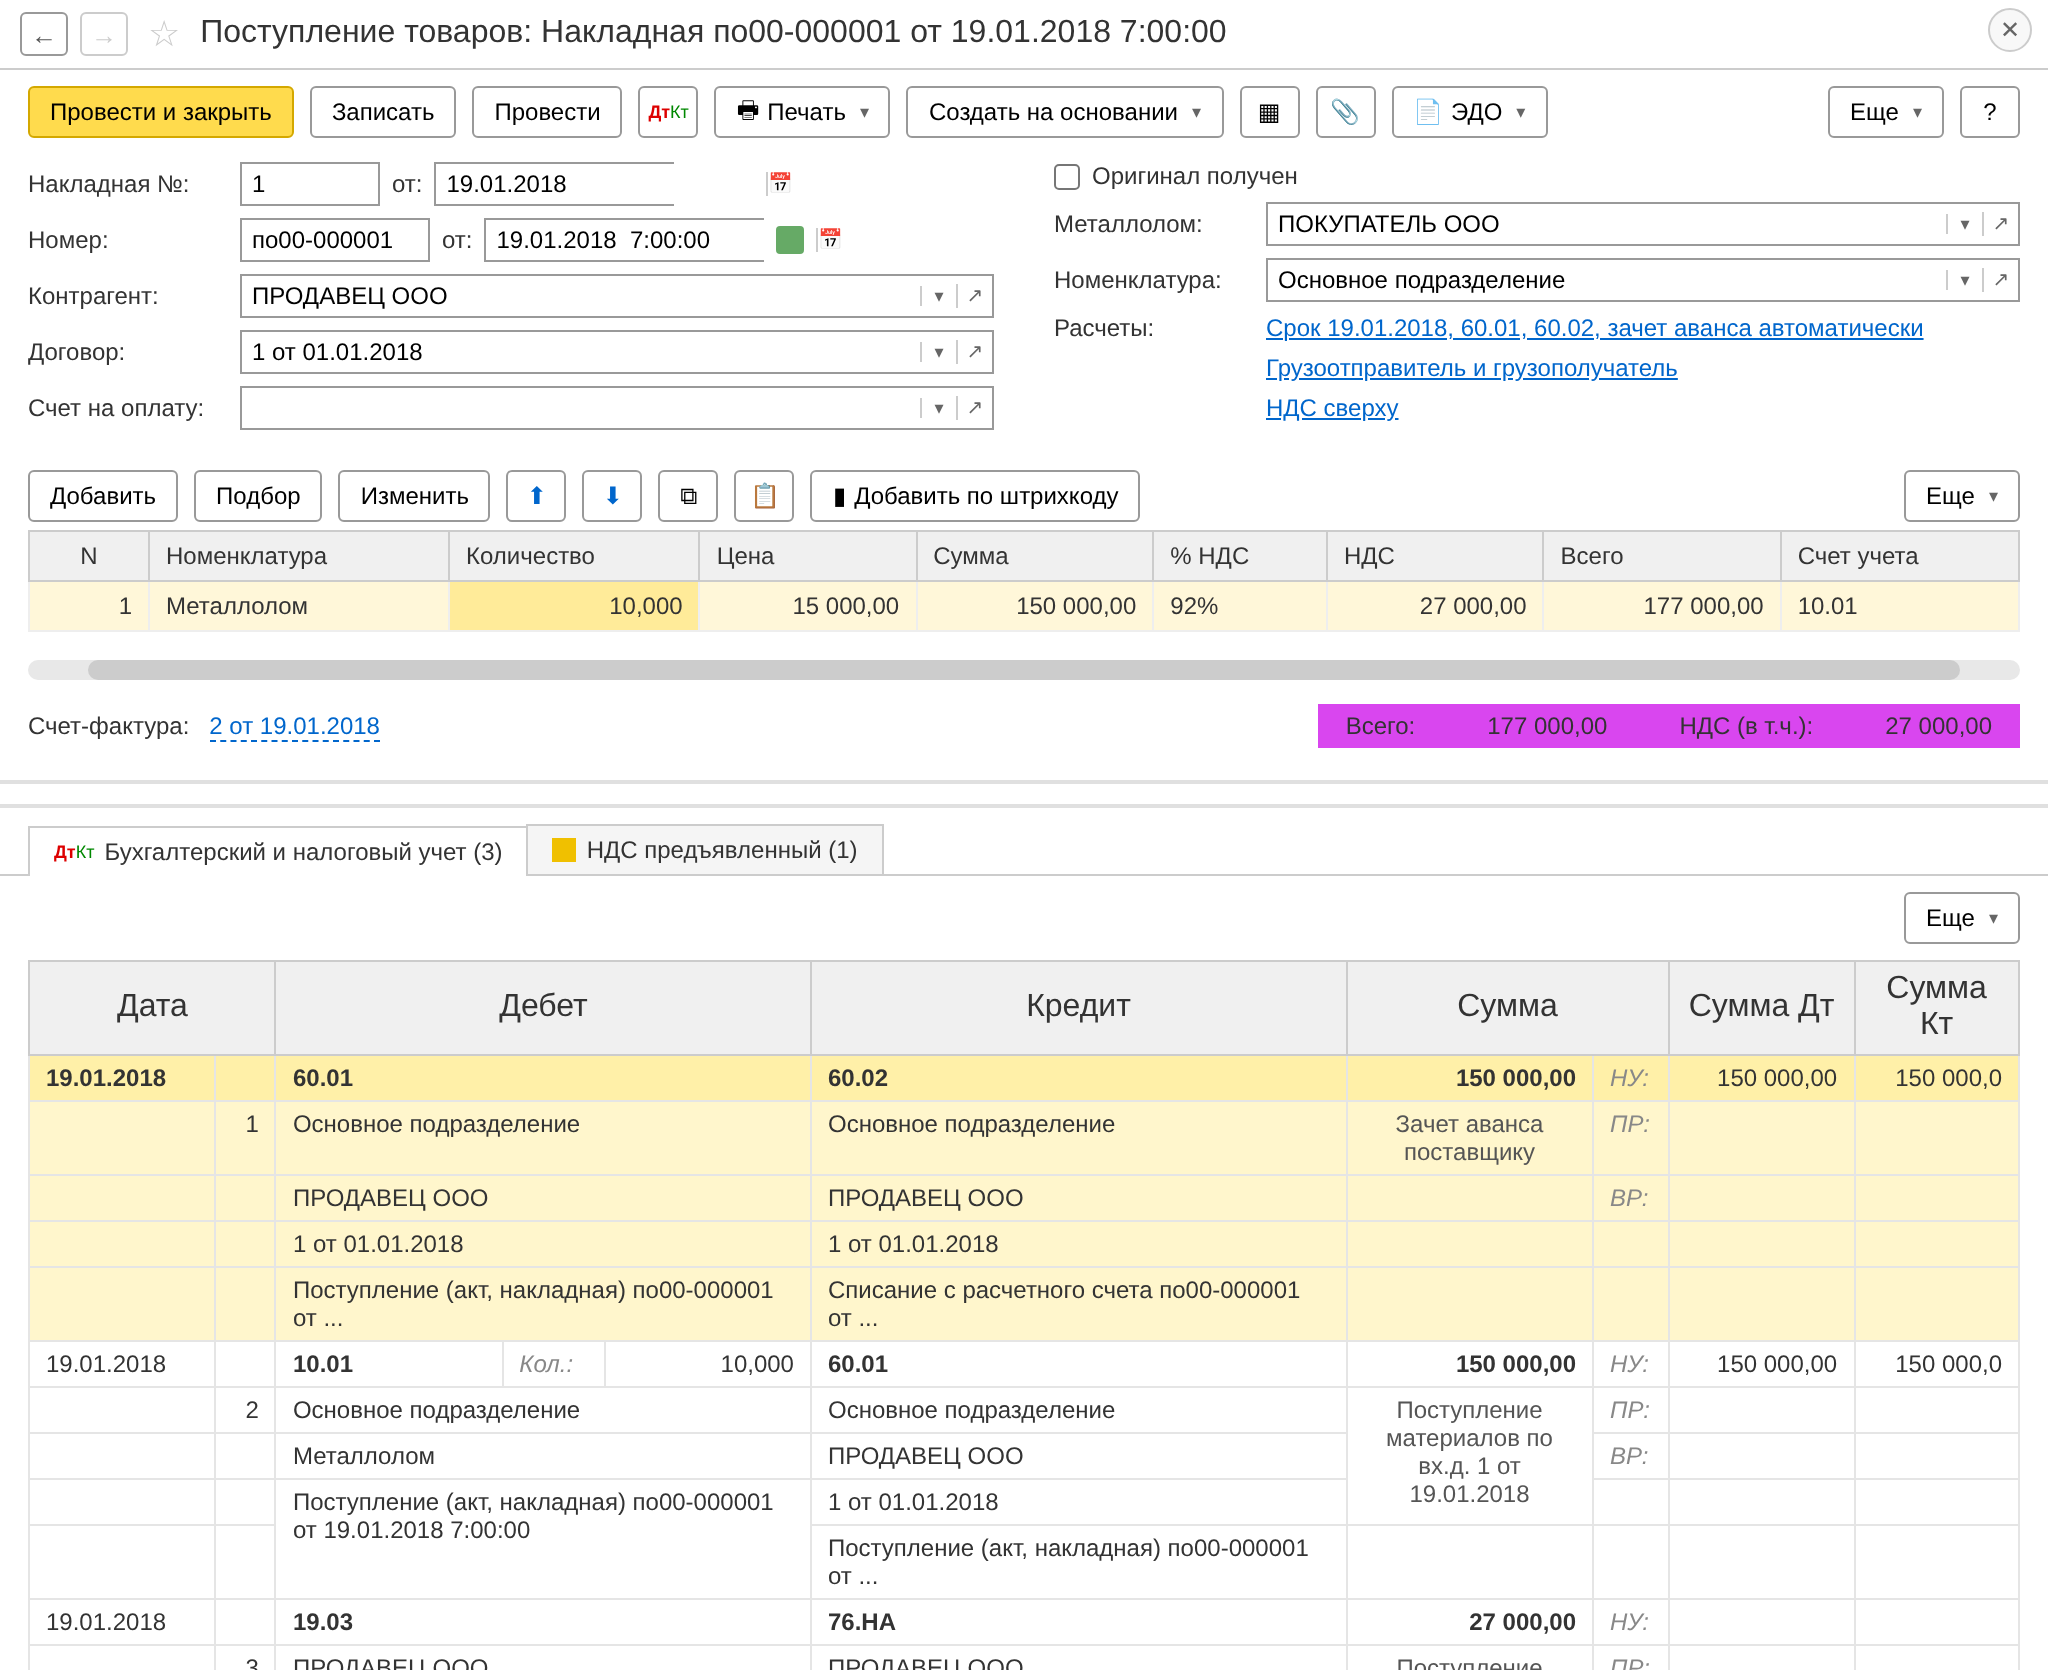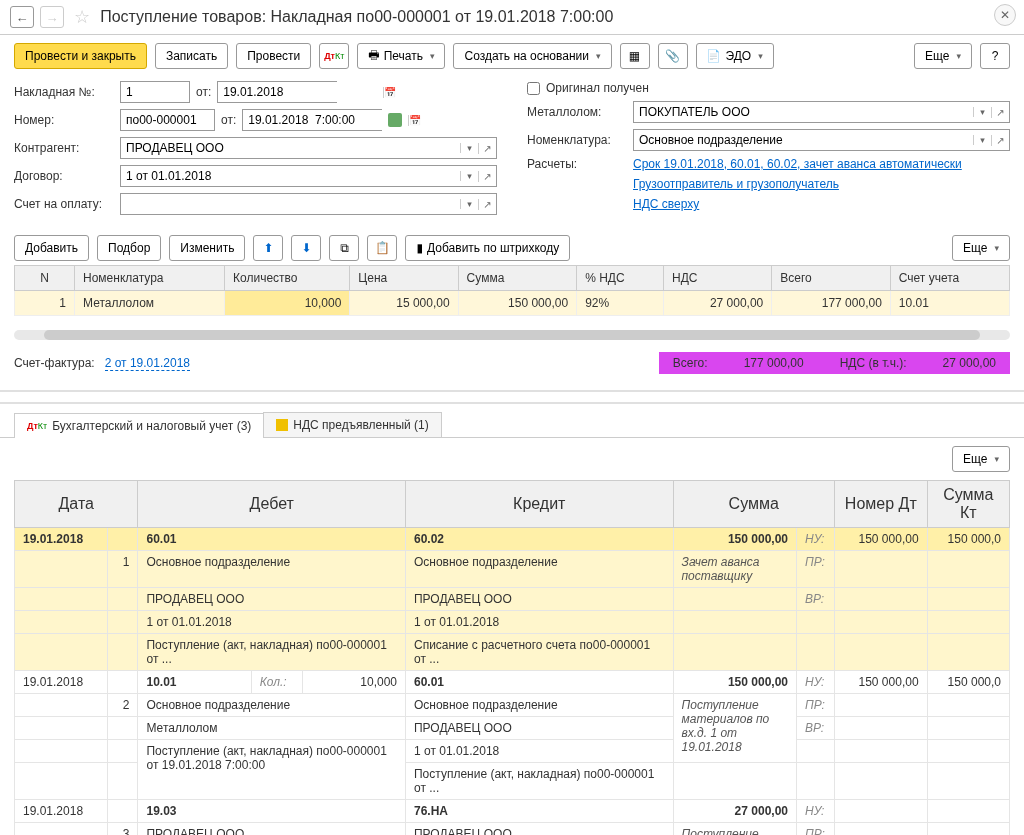--- a/index.html
+++ b/index.html
@@ -57,21 +57,21 @@
 .tab-icon-vat { width: 12px; height: 12px; background: #f0c000; display: inline-block; }
 
 .sub-toolbar { display: flex; padding: 8px 14px; }
 
 .acc-table { width: calc(100% - 28px); margin: 0 14px 10px; border-collapse: collapse; }
 .acc-table th { background: #f0f0f0; border: 1px solid #ccc; padding: 5px 8px; text-align: center; font-weight: normal; font-size: 16px; }
 .acc-table td { border: 1px solid #e5e5e5; padding: 4px 8px; font-size: 12px; vertical-align: top; }
 .acc-table .yellow-row td { background: #fff0a8; }
 .acc-table .yellow-row-light td { background: #fff6cc; }
 .bold { font-weight: bold; }
-.italic { font-style: italic; color: #555; }
+.italic { color: #555; text-align: center; }
 .sub-label { font-style: italic; color: #888; font-size: 11px; margin-left: 15px; }
 .green-icon { width: 14px; height: 14px; background: #6a6; display: inline-block; vertical-align: middle; border-radius: 2px; }
 </style>
 </head>
 <body>
 
 <div class="top-bar">
   <button class="nav-btn">←</button>
   <button class="nav-btn disabled">→</button>
   <span class="star">☆</span>
@@ -268,21 +268,21 @@
       <col style="width:30px">
     <col style="width:90px">
       <col style="width:80px">
   </colgroup>
   <thead>
     <tr>
       <th colspan="2">Дата</th>
       <th colspan="3">Дебет</th>
       <th colspan="2">Кредит</th>
       <th colspan="2">Сумма</th>
-      <th class="num-r">Номер Дт</th>
+      <th class="num-r">Сумма Дт</th>
       <th class="num-r">Сумма Кт</th>
     </tr>
   </thead>
   <tbody>
 
     <tr class="yellow-row">
       <td class="bold">19.01.2018</td>
         <td></td>
       <td class="bold" colspan="3">60.01</td>
       <td class="bold" colspan="2">60.02</td>

